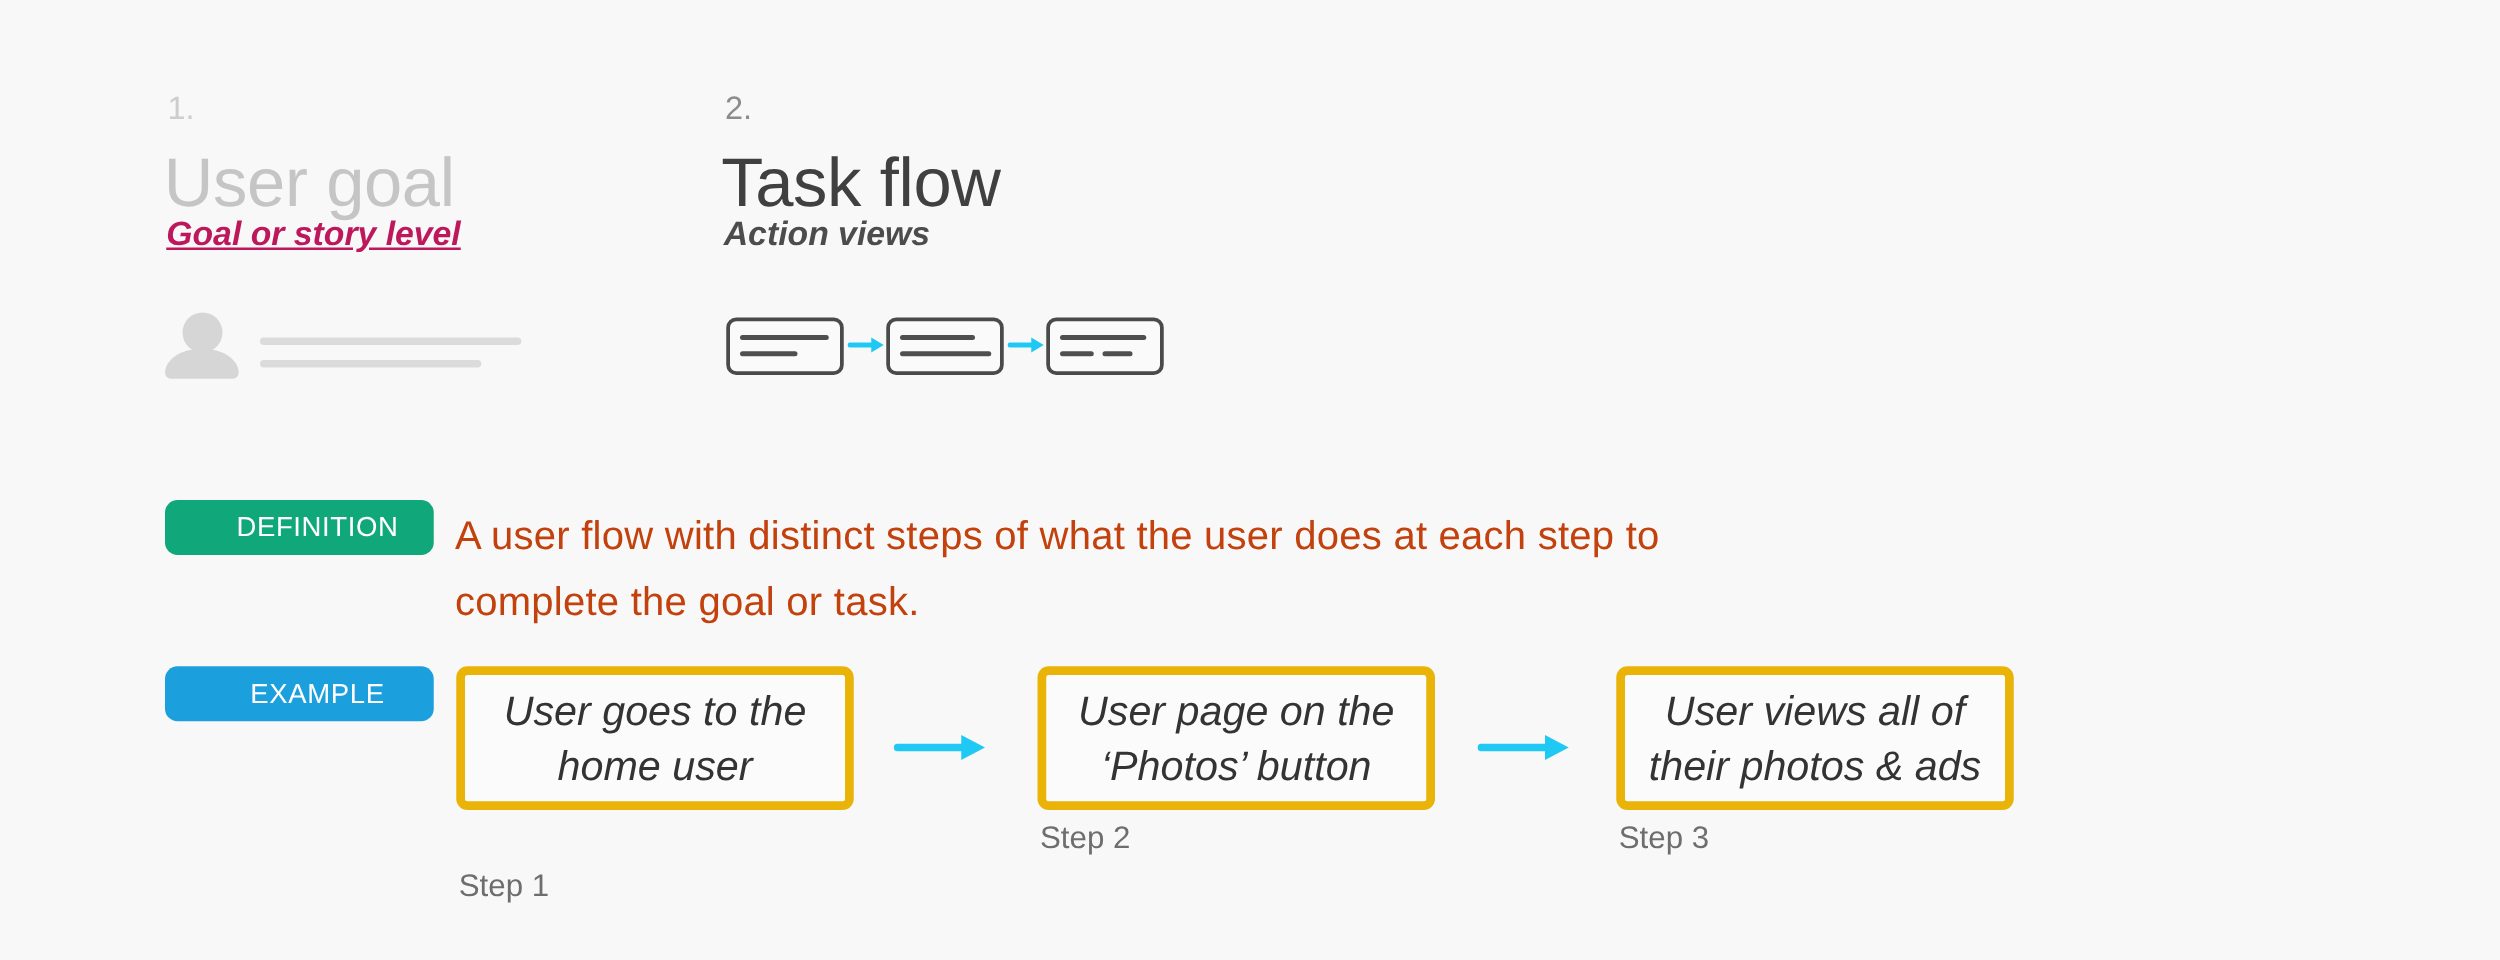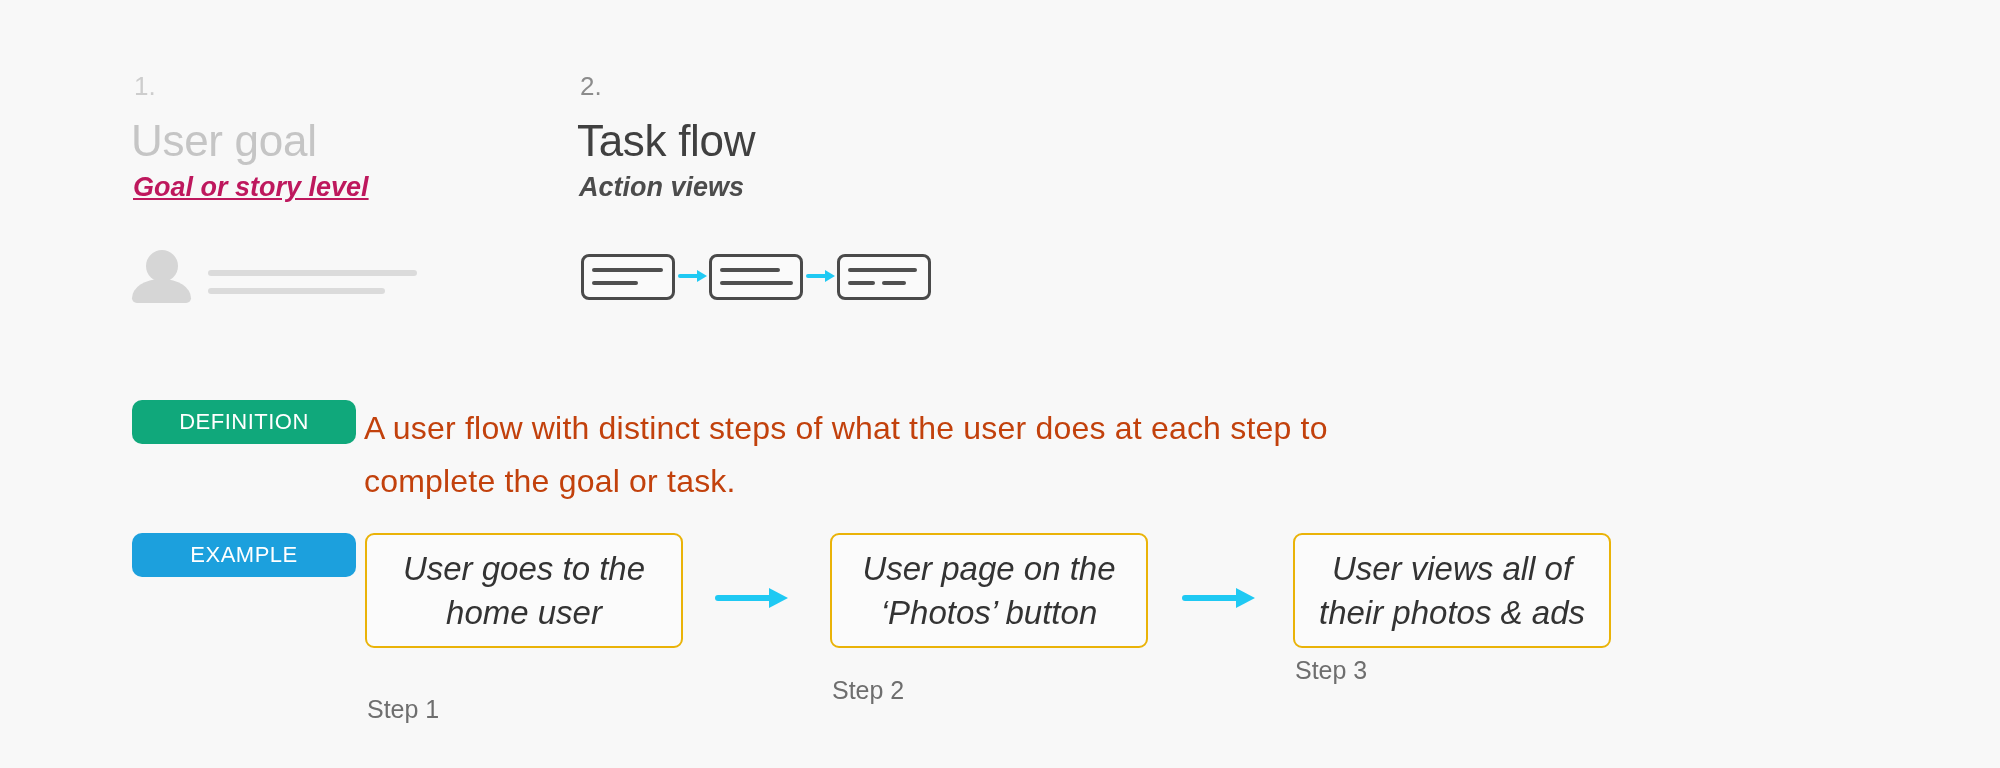--- a/index.html
+++ b/index.html
@@ -8,21 +8,21 @@
     background:#F8F8F8; overflow:hidden;
     font-family:"Liberation Sans", sans-serif;
     -webkit-font-smoothing:antialiased;
   }
 
   
   .col-number { position:absolute; font-size:26px; line-height:1; }
   .n1 { left:134px; top:73px; color:#CDCDCD; }
   .n2 { left:580px; top:73px; color:#8C8C8C; }
 
-  .col-title { position:absolute; font-size:44px; line-height:1; font-weight:400; letter-spacing:-0.3px; }
+  .col-title { position:absolute; font-size:55px; line-height:1; font-weight:400; letter-spacing:-0.3px; }
   .t1 { left:131px; top:119px; color:#C5C5C5; }
   .t2 { left:577px; top:119px; color:#404040; }
 
   .col-sub { position:absolute; font-size:27px; line-height:1; font-style:italic; font-weight:600; }
   .s1 { left:133px; top:174px; color:#be185d;text-decoration:underline; }
   .s2 { left:579px; top:174px; color:#4C4C4C; }
 
   
   .persona { position:absolute; left:132px; top:250px; width:290px; height:56px; }
   .persona-head { position:absolute; left:14px; top:0; width:32px; height:32px; border-radius:50%; background:#D6D6D6; }
@@ -42,39 +42,39 @@
   .mb1 .b { left:8px; top:24px; width:46px; }
   .mb2 .a { left:8px; top:11px; width:60px; }
   .mb2 .b { left:8px; top:24px; width:73px; }
   .mb3 .a { left:8px; top:11px; width:69px; }
   .mb3 .b1 { left:8px; top:24px; width:27px; }
   .mb3 .b2 { left:42px; top:24px; width:24px; }
   .miniarrow { position:absolute; top:15px; width:30px; height:14px; color:var(--arrow-color,#1FC9F3); }
   .ma1 { left:98px; } .ma2 { left:226px; }
 
   
-  .badge { position:absolute; left:132px; width:224px; height:44px; border-radius:10px;
+  .badge { position:absolute; left:132px; width:186px; height:44px; border-radius:10px;
            display:flex; align-items:center; justify-content:center;
-           color:#FFFFFF; font-size:22px; letter-spacing:0.5px; }
+           color:#FFFFFF; font-size:22px; letter-spacing:0.5px;padding-left:29px; }
   .badge-def { top:400px; background:var(--definition-badge,#10A87B); }
   .badge-ex  { top:533px; background:var(--example-badge,#1CA0DD); }
 
   
   .deftext { position:absolute; left:364px; top:402px; font-size:32px; line-height:53px;
              color:#c2410c; letter-spacing:0.2px; white-space:nowrap; }
 
   
   .stepbox { position:absolute; top:533px; width:318px; height:115px; box-sizing:border-box;
-             border:2px solid #eab308; border-radius:9px; background:#FBFBFB;
+             border:7px solid #eab308; border-radius:9px; background:#FBFBFB;
              display:flex; flex-direction:column; align-items:center; justify-content:center;
              font-style:italic; font-size:33px; line-height:44px; color:#333333; }
   .sb1 { left:365px; } .sb2 { left:830px; } .sb3 { left:1293px; }
   .stepline { white-space:nowrap; }
   .stepcaption { position:absolute; top:656px; font-size:25px; color:#6E6E6E; }
-  .sc1 { left:367px;margin-top:39px; } .sc2 { left:832px;margin-top:20px; } .sc3 { left:1295px; }
+  .sc1 { left:367px;margin-top:39px; } .sc2 { left:832px; } .sc3 { left:1295px; }
   .exarrow { position:absolute; top:586px; width:76px; height:24px; color:var(--arrow-color,#1FC9F3); }
   .ea1 { left:715px; } .ea2 { left:1182px; }
 </style>
 </head>
 <body>
 
 <div class="canvas">
 
   <div class="col-number n1">1.</div>
   <div class="col-title t1">User goal</div>

